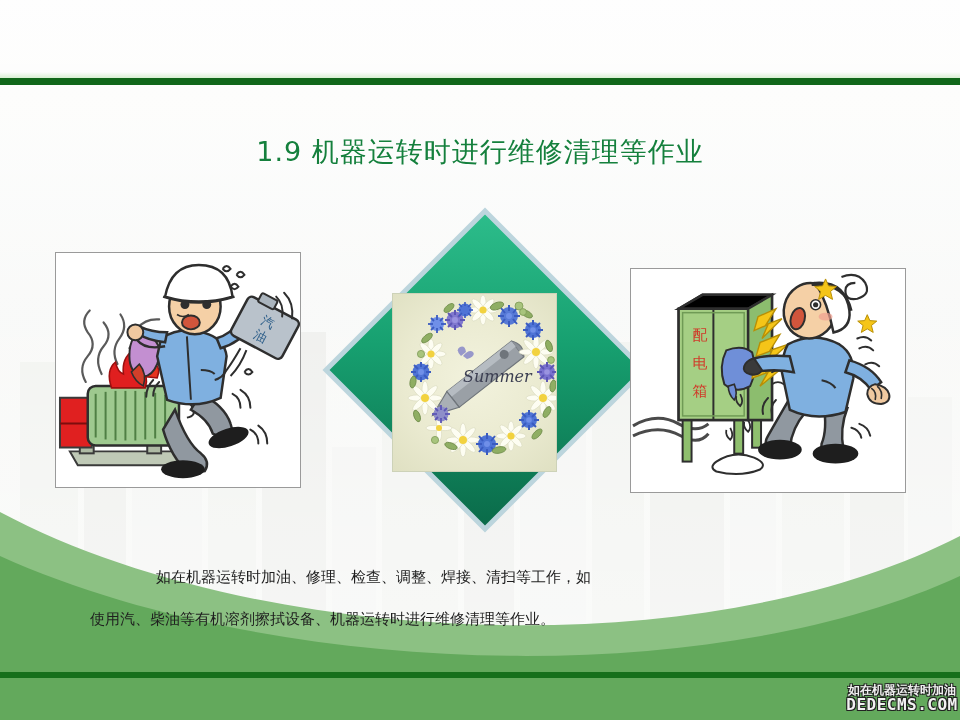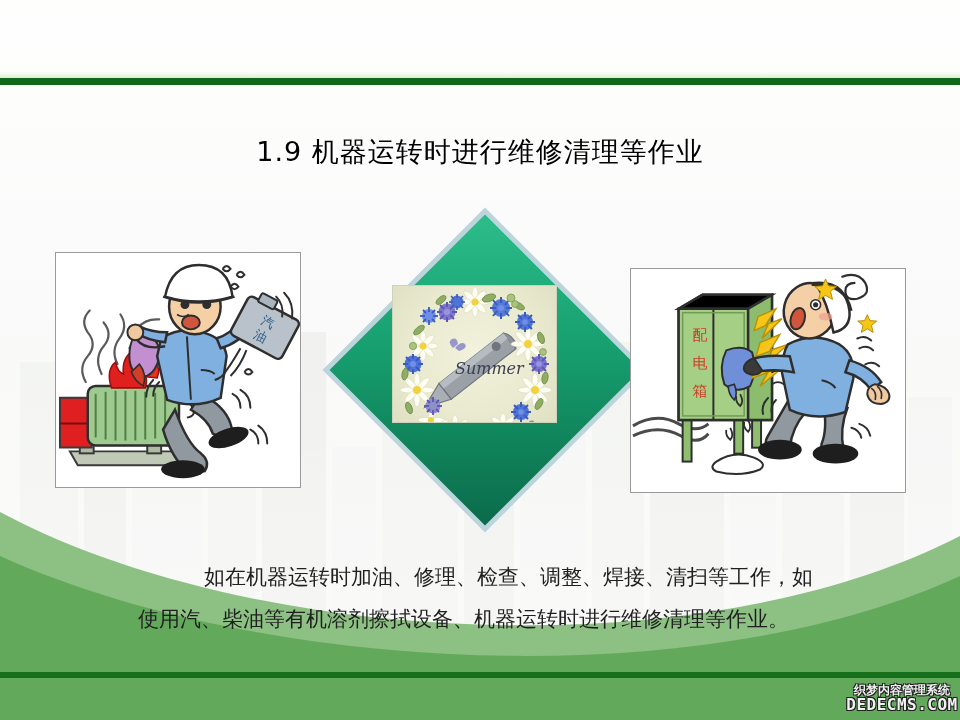--- a/index.html
+++ b/index.html
@@ -26,44 +26,44 @@
       background:linear-gradient(180deg,rgba(220,240,215,0) 0%,rgba(205,235,198,.75) 100%);}
 
   
   .wave-wrap{position:absolute;left:0;bottom:0;width:960px;height:260px;}
   .wave-wrap svg{display:block;width:960px;height:260px;}
   .bottom-line{position:absolute;left:0;top:672px;width:960px;height:6px;background:#16701b;}
 
   
   .title{
     position:absolute;left:0;top:134px;width:960px;text-align:center;
-    color:#000000;font-size:27px;letter-spacing:1px;font-weight:400;
+    color:#15803d;font-size:27px;letter-spacing:1px;font-weight:400;
     text-shadow:0 1px 0 rgba(255,255,255,.6);
   }
 
   
   .frame{position:absolute;background:#ffffff;border:1px solid #9a9a9a;box-sizing:border-box;overflow:hidden;}
   .frame.left{left:55px;top:252px;width:246px;height:236px;}
   .frame.right{left:630px;top:268px;width:276px;height:225px;}
   .frame .art{position:absolute;inset:0;}
 
   
   .diamond-wrap{position:absolute;left:320px;top:205px;width:330px;height:330px;}
   .diamond-wrap svg{display:block;}
   .wreath{
-    position:absolute;left:72px;top:80px;width:165px;height:138px;
+    position:absolute;left:72px;top:88px;width:165px;height:179px;
     background:radial-gradient(circle at 50% 48%,#f2f2dd 0%,#eaead0 58%,#dfe0c2 100%);
-    border:1px solid #cdd2b8;box-sizing:border-box;overflow:hidden;
+    border:1px solid #cdd2b8;box-sizing:border-box;overflow:hidden;padding-left:8px;
   }
   .wreath svg{display:block;}
 
   
   .caption{
     position:absolute;left:90px;top:556px;width:780px;
-    color:#1f1f1f;font-size:21px;line-height:42px;text-align:left;margin-left:48px;
+    color:#1f1f1f;font-size:15px;line-height:42px;text-align:left;
   }
   .caption .l1{display:block;text-indent:66px;}
   .caption .l2{display:block;}
 
   
   .wechat{position:absolute;left:786px;top:655px;width:174px;height:46px;}
   .wechat .bubbles{position:absolute;left:0;top:4px;width:62px;height:38px;}
   .wechat .wtext{position:absolute;left:66px;top:2px;color:#ffffff;font-size:25px;
      letter-spacing:3px;font-weight:700;white-space:nowrap;
      text-shadow:0 1px 2px rgba(0,0,0,.18);}
@@ -608,17 +608,17 @@
   </div>
   <div class="bottom-line"></div>
 
   <div class="caption">
     <span class="l1">如在机器运转时加油、修理、检查、调整、焊接、清扫等工作，如</span>
     <span class="l2">使用汽、柴油等有机溶剂擦拭设备、机器运转时进行维修清理等作业。</span>
   </div>
 
 
   <div class="dede">
-    <span class="d1">织梦内容管理系统</span>
+    <span class="d1">如在机器运转时加油</span>
     <span class="d2">DEDECMS.COM</span>
   </div>
 
 </div>
 
 </body></html>

